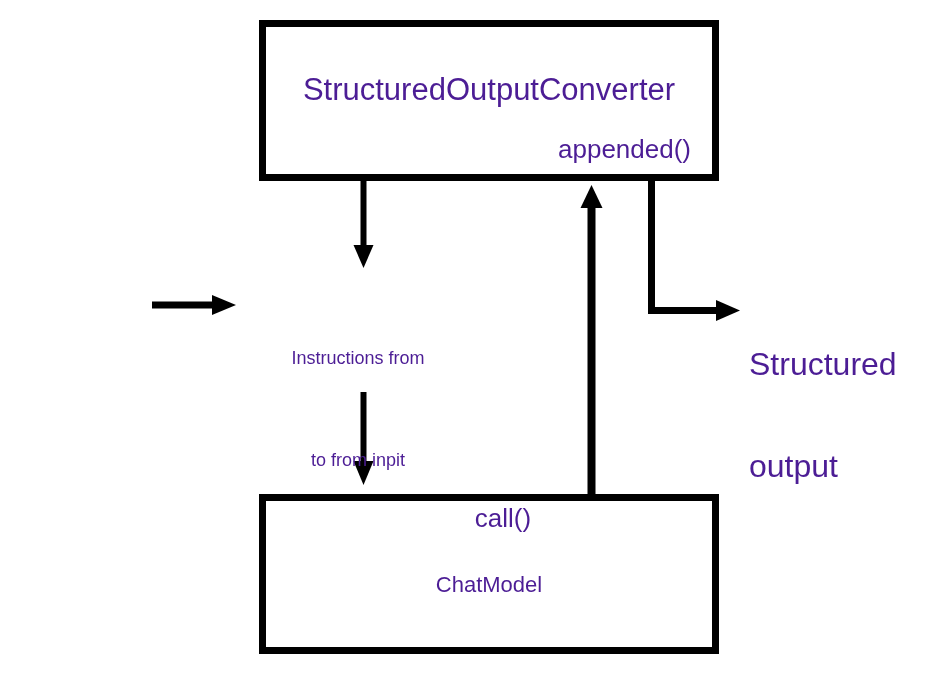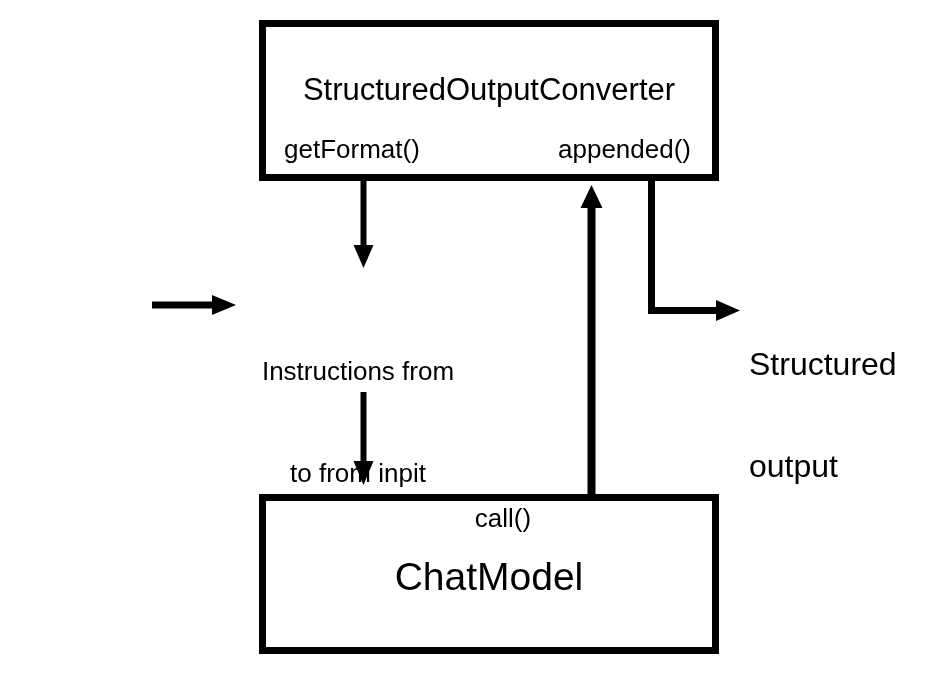--- a/index.html
+++ b/index.html
@@ -35,21 +35,21 @@
     fill: none;
     stroke-linecap: butt;
     stroke-linejoin: miter;
   }
   .arrow-head {
     fill: #000000;
     stroke: none;
   }
   .txt {
     position: absolute;
-    color: #000000;
+    color: #4c1d95;
     font-family: "Liberation Sans", sans-serif;
     font-weight: 400;
     white-space: pre;
     line-height: 1.0;
   }
   #box-title-top {
     left: 259px;
     top: 74px;
     width: 460px;
     text-align: center;
@@ -65,47 +65,47 @@
     top: 136px;
     font-size: 26px;
   }
   #label-user-input {
     left: 12px;
     top: 291px;
     font-size: 26px;
   }
   #block-instructions {
     left: 208px;
-    top: 286px;
+    top: 273px;
     width: 300px;
     text-align: center;
-    font-size: 26px;
+    font-size: 18px;
     line-height: 34px;
   }
   #block-structured-output {
     left: 749px;
     top: 279px;
     width: 190px;
     text-align: left;
     font-size: 32px;
     line-height: 34px;
   }
   #label-call {
     left: 259px;
     top: 505px;
     width: 488px;
     text-align: center;
     font-size: 26px;
   }
   #box-title-bottom {
     left: 259px;
-    top: 557px;
+    top: 574px;
     width: 460px;
     text-align: center;
-    font-size: 39px;
+    font-size: 22px;
   }
 </style>
 </head>
 <body>
 
 <div id="diagram-root">
 
   <svg class="layer" viewBox="0 0 943 677" aria-hidden="true">
 
     
@@ -141,21 +141,20 @@
      Structured output (elbow: down then right) --&gt;
     <g>
       <path class="connector" d="M 651.5 181 L 651.5 310.5 L 718 310.5" stroke-width="7"></path>
       <polygon class="arrow-head" points="716,300 740,310.5 716,321"></polygon>
     </g>
 
   </svg>
 
   <div class="txt" id="box-title-top">StructuredOutputConverter</div>
 
-  <div class="txt" id="label-get-format">getFormat()</div>
 
   <div class="txt" id="label-convert">appended()</div>
 
 
   <div class="txt" id="block-instructions">
     <div>Instructions from</div>
     <div>to from inpit</div>
   </div>
 
   <div class="txt" id="block-structured-output">

